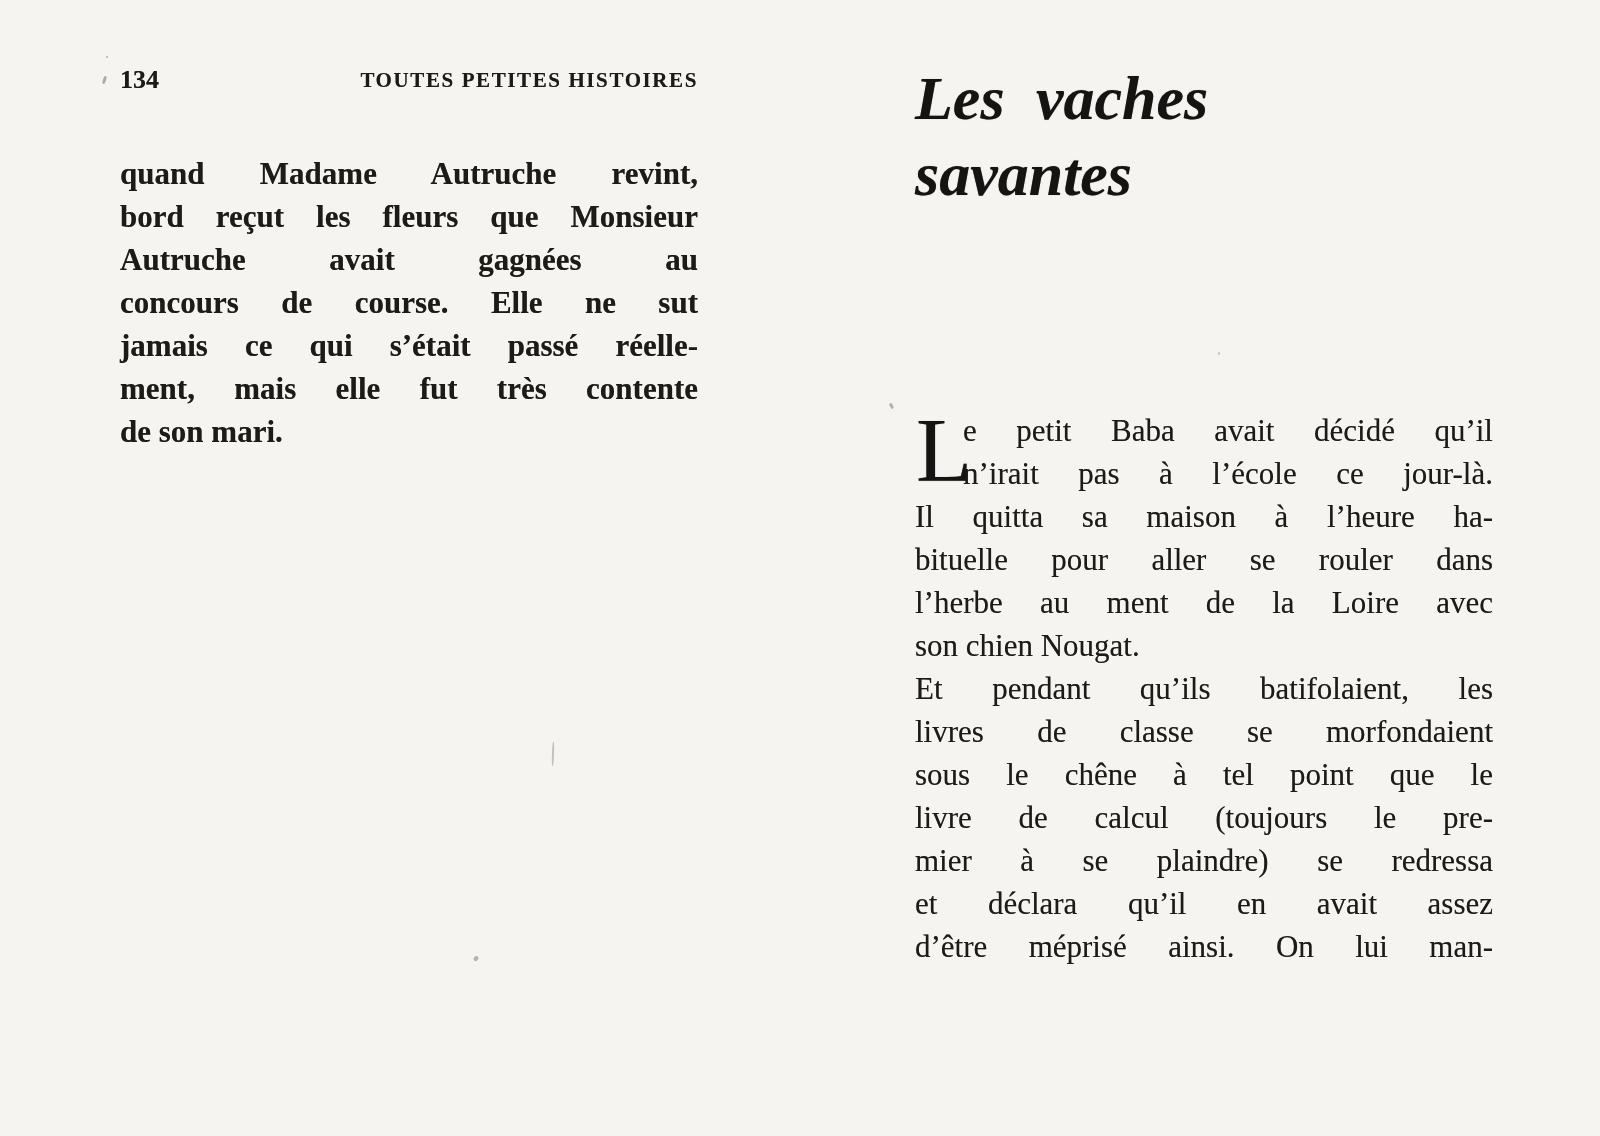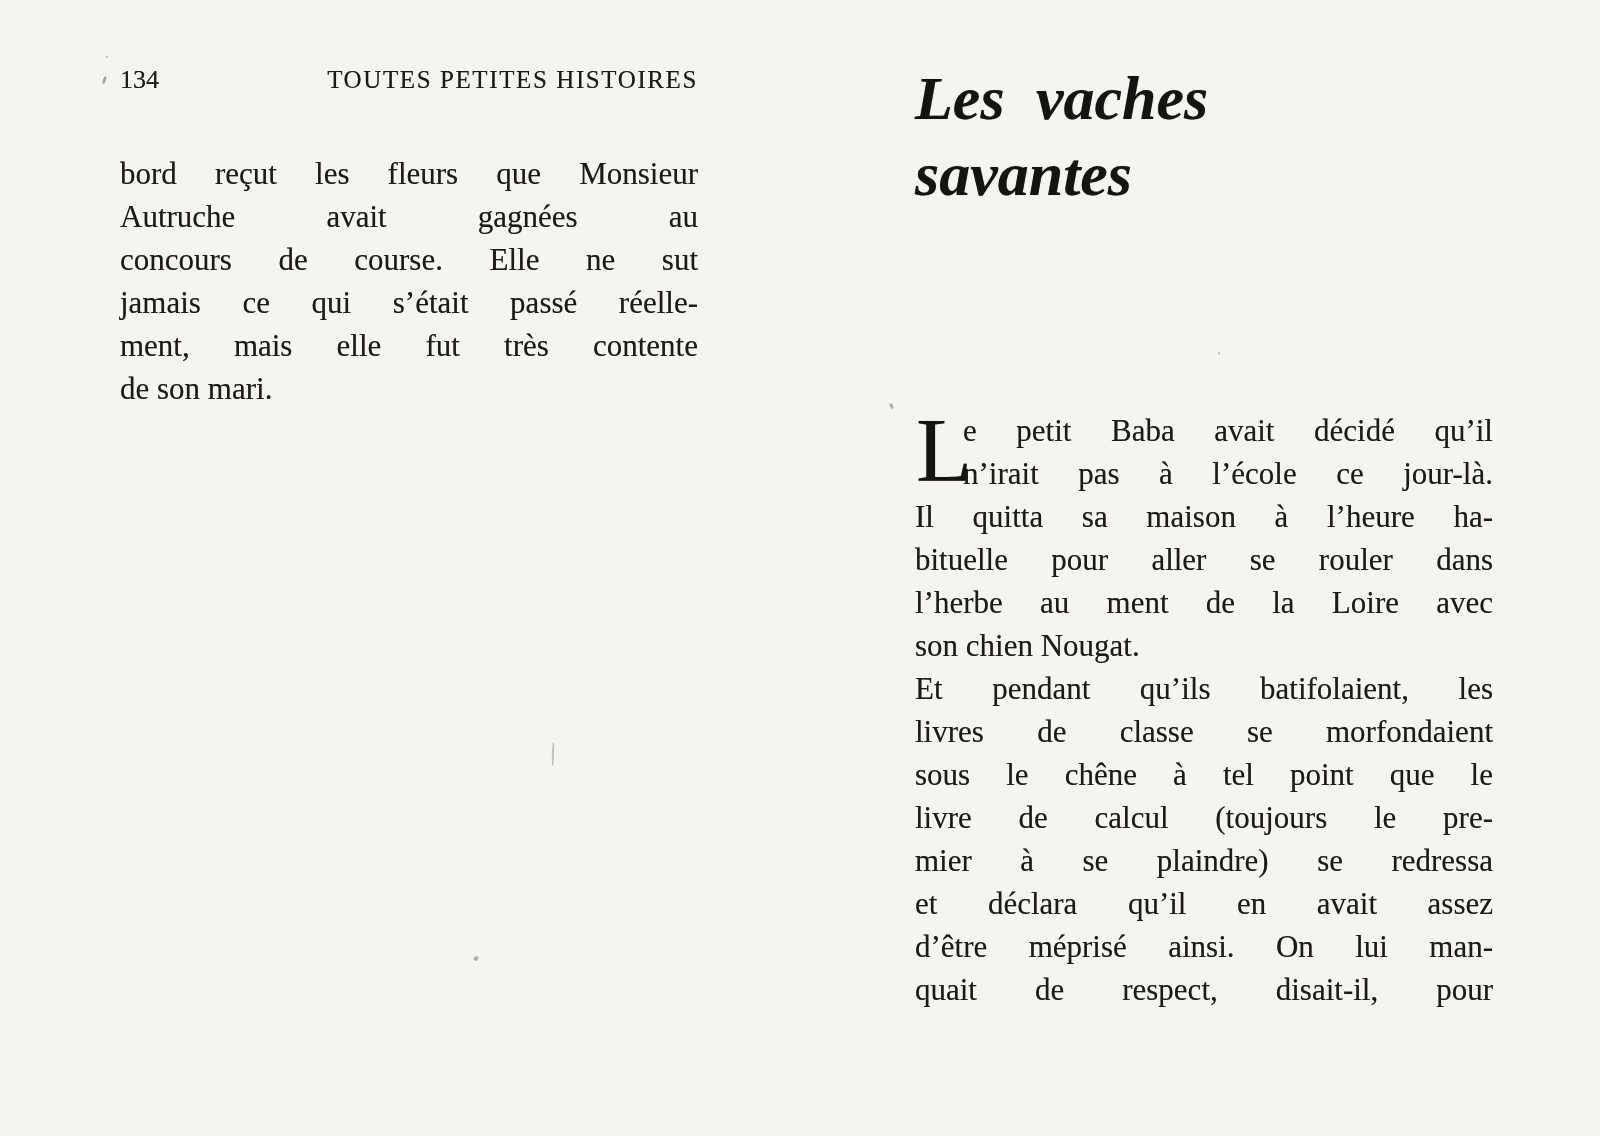--- a/index.html
+++ b/index.html
@@ -6,30 +6,30 @@
   .spread {
     position: relative;
     width: 1600px;
     height: 1136px;
     background: #f5f4f0;
     overflow: hidden;
     font-family: "Liberation Serif", serif;
     color: #1d1b18;
   }
   
-  .left-col { position: absolute; left: 120px; top: 0; width: 578px; height: 1136px; }
+  .left-col { position: absolute; left: 120px; top: 0; width: 578px; height: 1136px; font-weight: bold; }
   .header-row { position: absolute; left: 0; top: 65px; width: 100%; height: 30px; line-height: 30px; }
   .pagenum {
     position: absolute; left: 0; top: 0;
     font-size: 26px;
     text-shadow: 0 0 0.6px rgba(25,23,20,0.55);
   }
   .running {
     position: absolute; right: 0; top: 0;
-    font-size: 25px; letter-spacing: 1.6px;
+    font-size: 21px; letter-spacing: 1.6px;
     text-shadow: 0 0 0.6px rgba(25,23,20,0.55);
   }
   .para-left { position: absolute; left: 0; top: 152px; width: 578px; }
   
   .bl {
     height: 43px; line-height: 43px;
     font-size: 31px;
     white-space: nowrap;
     text-shadow: 0 0 0.6px rgba(25,23,20,0.5);
   }
@@ -65,20 +65,21 @@
 <body>
 
 <div class="spread">
 
   <div class="left-col">
     <div class="header-row">
       <span class="pagenum">134</span>
       <span class="running">TOUTES PETITES HISTOIRES</span>
     </div>
     <div class="para-left">
+      <div class="bl jus">quand Madame Autruche revint,</div>
       <div class="bl jus">bord reçut les fleurs que Monsieur</div>
       <div class="bl jus">Autruche avait gagnées au</div>
       <div class="bl jus">concours de course. Elle ne sut</div>
       <div class="bl jus">jamais ce qui s’était passé réelle-</div>
       <div class="bl jus">ment, mais elle fut très contente</div>
       <div class="bl endline">de son mari.</div>
     </div>
   </div>
 
   <div class="right-col">
@@ -94,21 +95,20 @@
       <div class="bl jus">bituelle pour aller se rouler dans</div>
       <div class="bl jus">l’herbe au ment de la Loire avec</div>
       <div class="bl endline">son chien Nougat.</div>
       <div class="bl jus">Et pendant qu’ils batifolaient, les</div>
       <div class="bl jus">livres de classe se morfondaient</div>
       <div class="bl jus">sous le chêne à tel point que le</div>
       <div class="bl jus">livre de calcul (toujours le pre-</div>
       <div class="bl jus">mier à se plaindre) se redressa</div>
       <div class="bl jus">et déclara qu’il en avait assez</div>
       <div class="bl jus">d’être méprisé ainsi. On lui man-</div>
-      <div class="bl jus">quait de respect, disait-il, pour</div>
     </div>
   </div>
 
   <div class="speck sp1"></div>
   <div class="speck sp2"></div>
   <div class="speck sp3"></div>
   <div class="speck sp4"></div>
   <div class="speck sp5"></div>
   <div class="speck sp6"></div>
 

